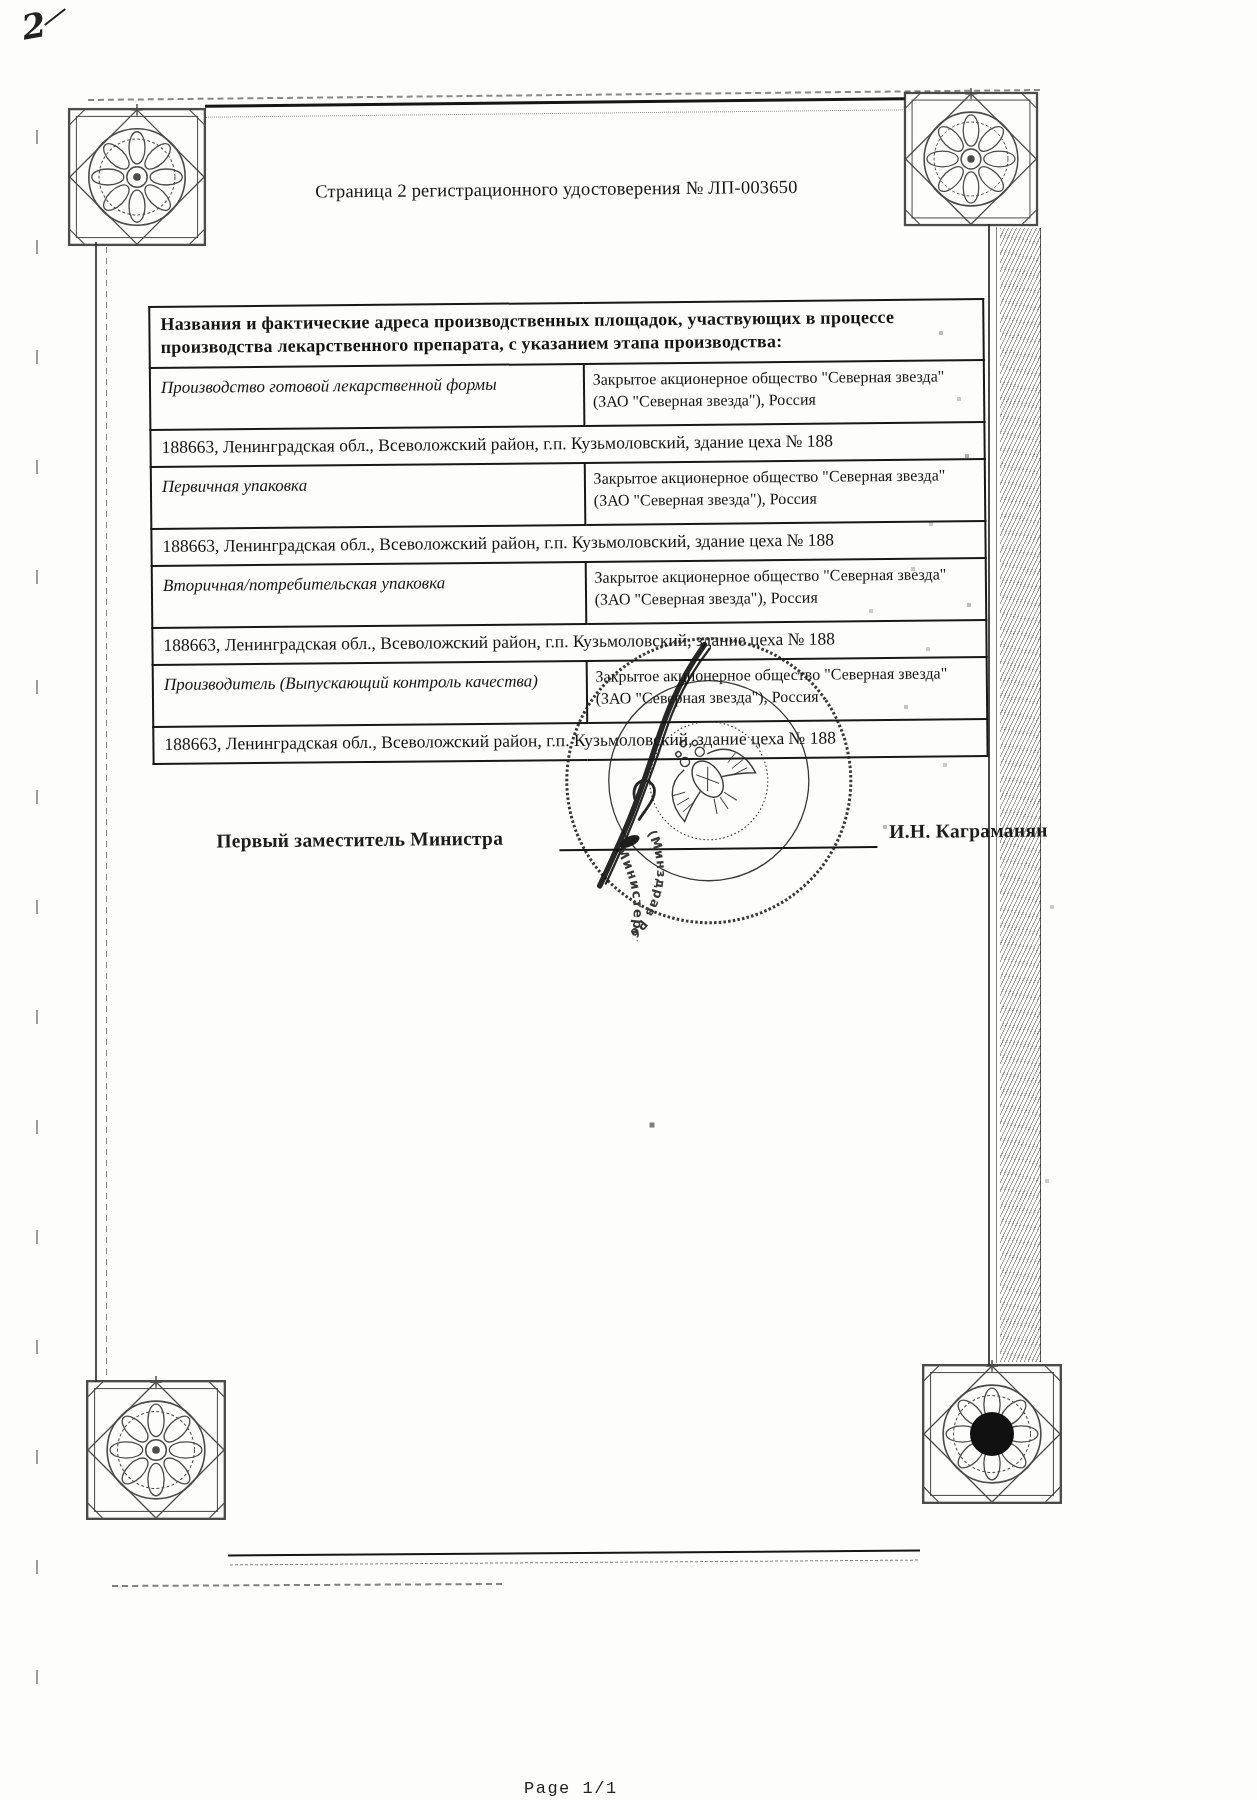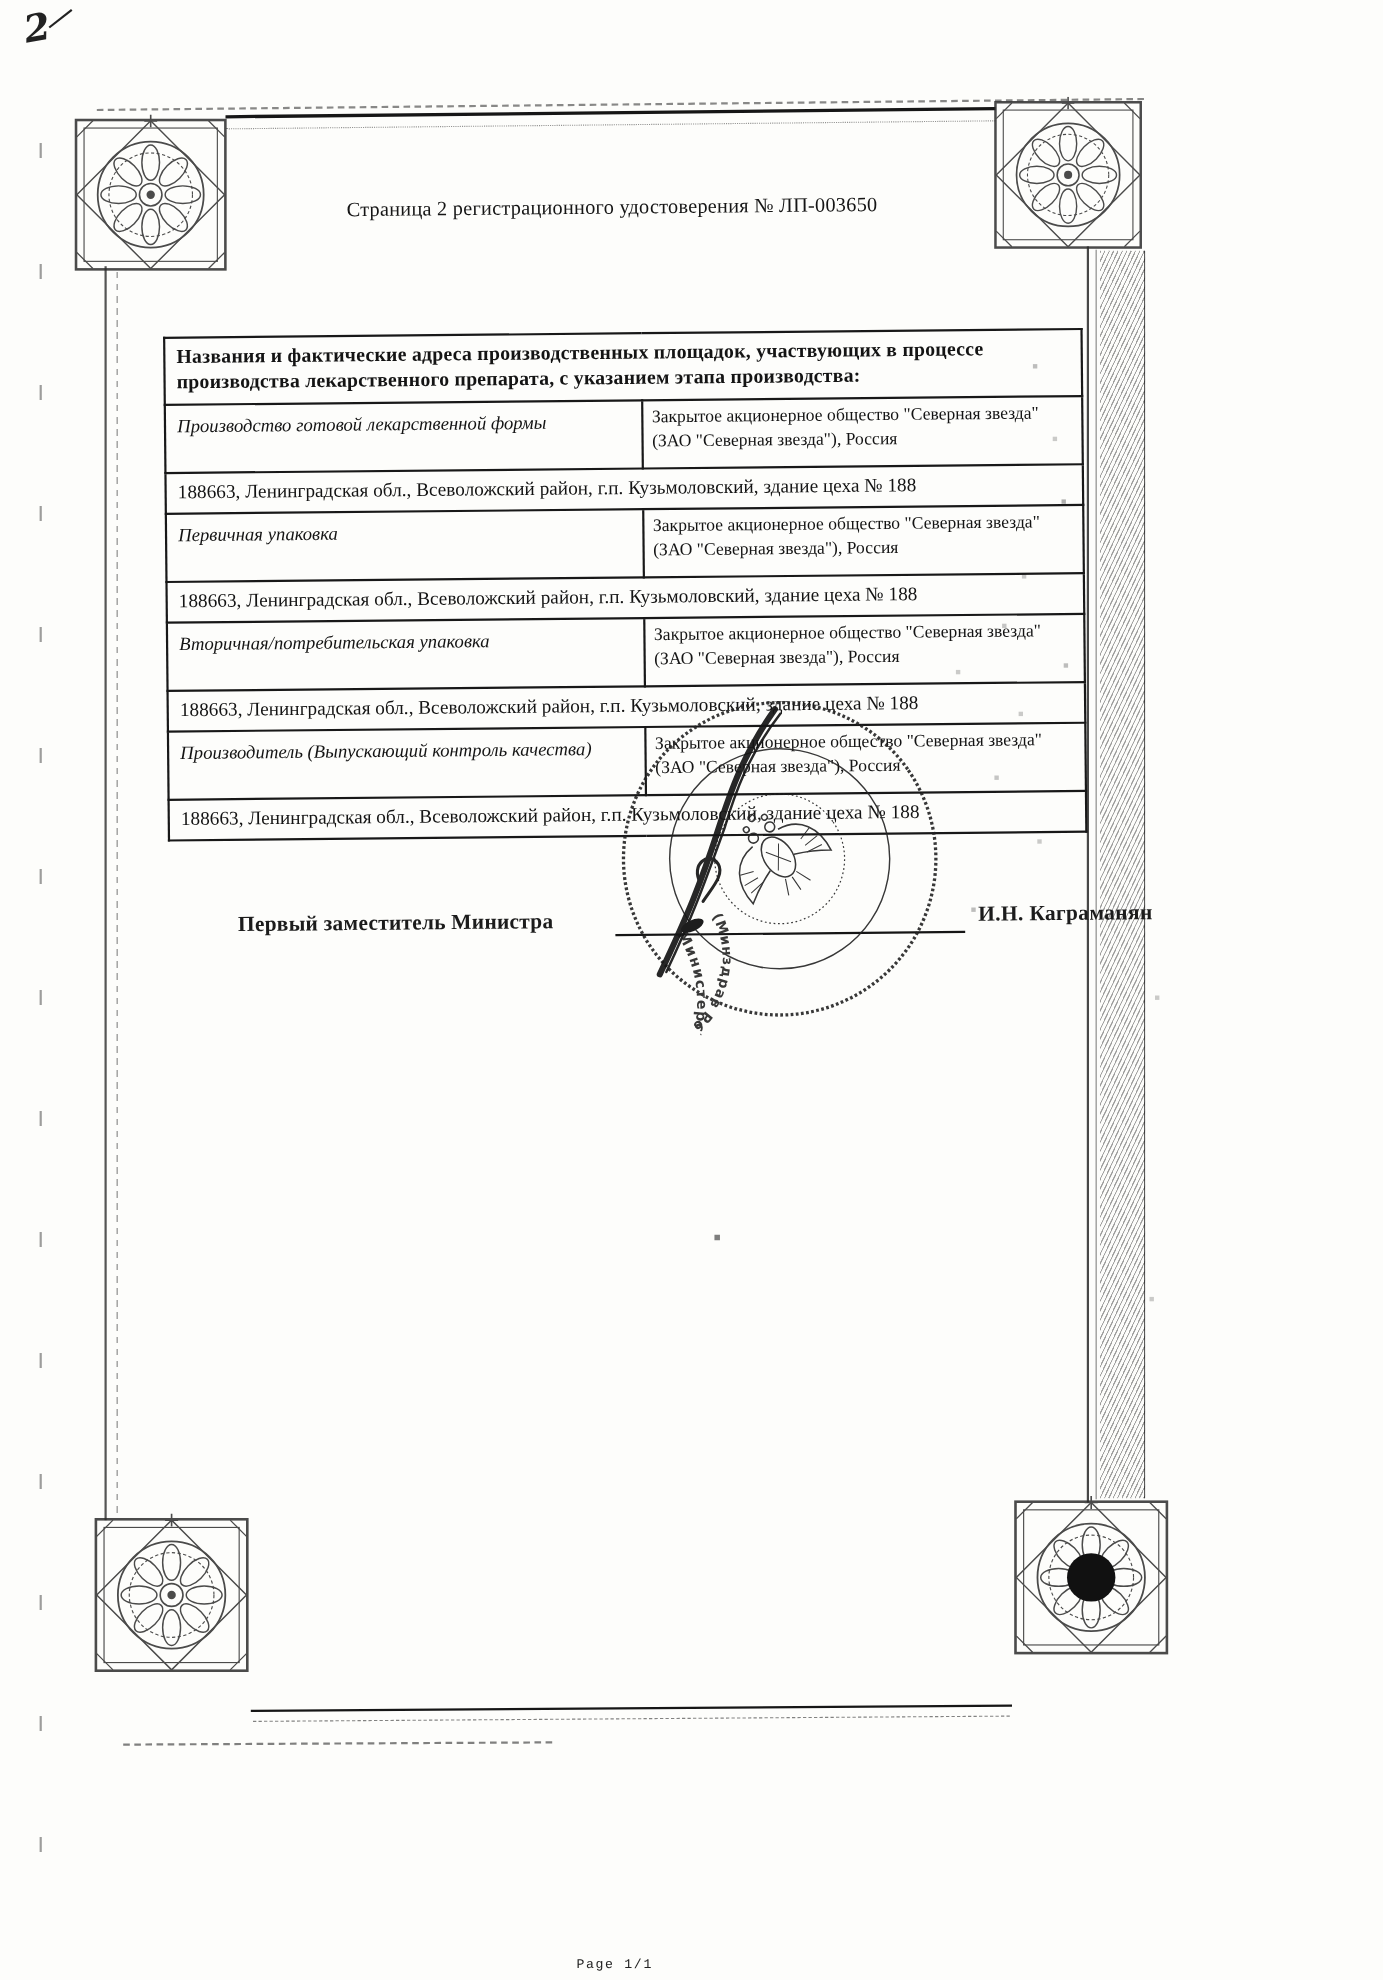--- a/index.html
+++ b/index.html
@@ -65,21 +65,21 @@
   .sig-name{left:888px;top:828px;font-weight:bold;font-size:19.5px;letter-spacing:.3px;}
 
   .stamp{left:558px;top:636px;width:300px;height:300px;transform:rotate(-34deg);opacity:.9;}
   .stamp-outer-text{font-family:"DejaVu Sans",sans-serif;font-weight:bold;font-size:13px;
     letter-spacing:1.2px;fill:#242424;}
   .stamp-inner-text{font-family:"DejaVu Sans",sans-serif;font-weight:bold;font-size:12.5px;
     letter-spacing:.8px;fill:#242424;}
   .sig-stroke{left:540px;top:598px;width:330px;height:330px;}
 
   .page-footer{left:524px;top:1779px;font-family:"Liberation Mono",monospace;
-    font-size:12px;letter-spacing:1.5px;color:#222;}
+    font-size:17px;letter-spacing:1.5px;color:#222;}
 </style>
 </head>
 <body>
 
 <svg width="0" height="0" style="position:absolute" aria-hidden="true">
   <defs>
     <g id="rosette-sym" fill="none" stroke="#2c2c2c" opacity=".85">
       <rect x="3.5" y="3.5" width="93" height="93" stroke-width="1.6"></rect>
       <rect x="8.5" y="8.5" width="83" height="83" stroke-width=".7"></rect>
       <polygon points="50,4 96,50 50,96 4,50" stroke-width=".9"></polygon>

